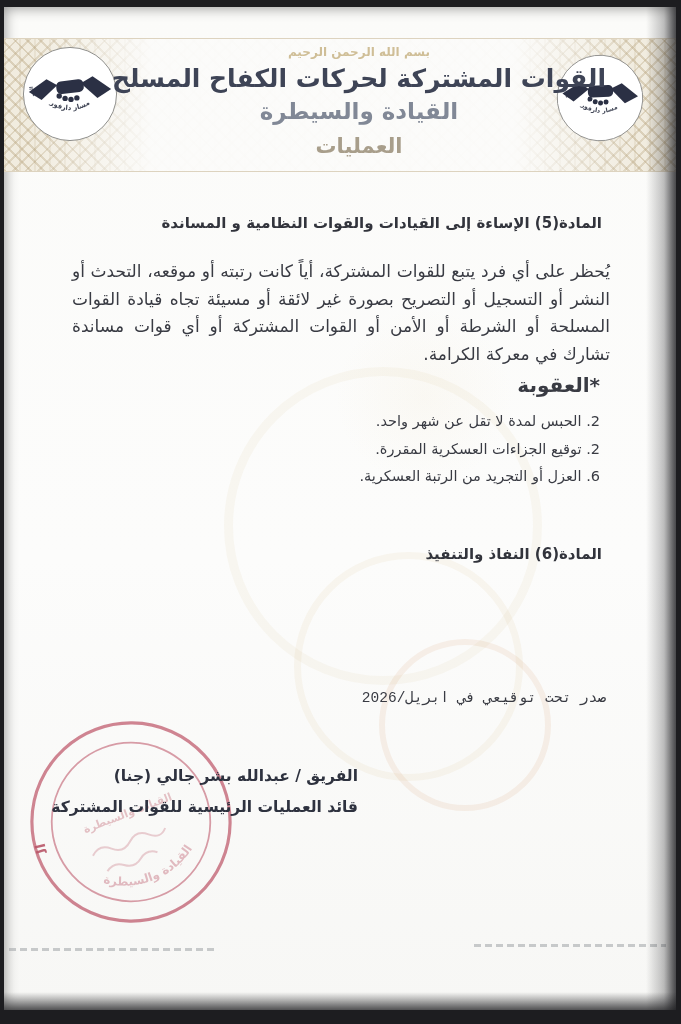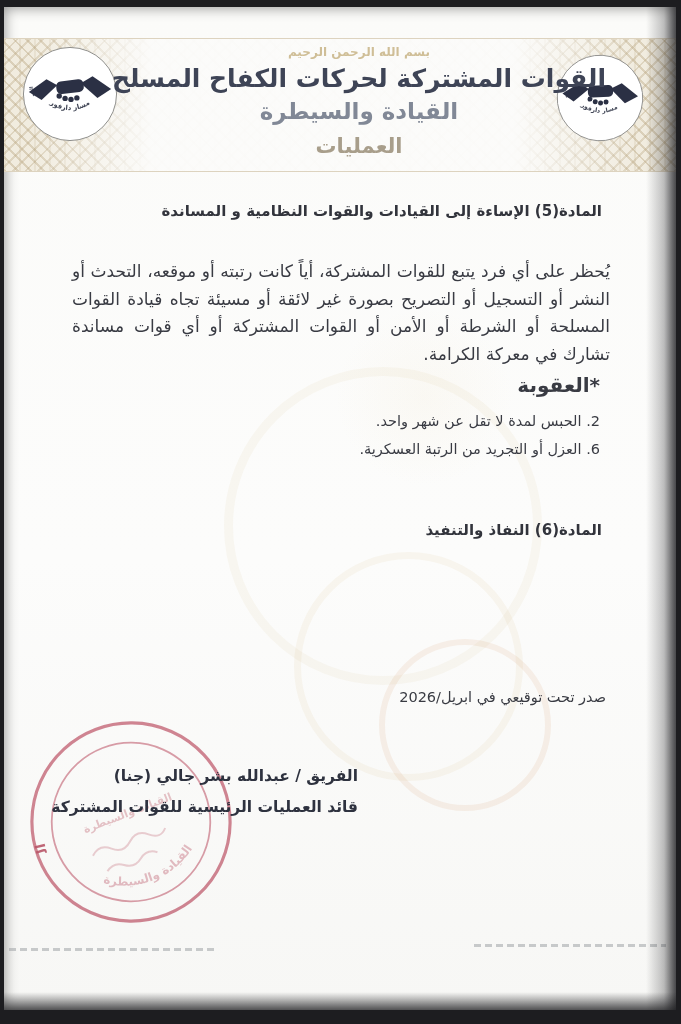--- a/index.html
+++ b/index.html
@@ -137,35 +137,36 @@
       <div class="org-title">القوات المشتركة لحركات الكفاح المسلح</div>
       <div class="org-sub">القيادة والسيطرة</div>
       <div class="org-section">العمليات</div>
     </div>
 
     <div class="ghost g1"></div>
     <div class="ghost g2"></div>
     <div class="ghost g3"></div>
     <div class="ghost g4"></div>
 
-    <div class="txt head" style="top:195px;right:74px;">المادة(5) الإساءة إلى القيادات والقوات النظامية و المساندة</div>
+    <div class="txt head" style="top:207px;right:74px;">المادة(5) الإساءة إلى القيادات والقوات النظامية و المساندة</div>
 
     <div class="txt para" style="top:251px;right:66px;">يُحظر على أي فرد يتبع للقوات المشتركة، أياً كانت رتبته أو موقعه، التحدث أو النشر أو التسجيل أو التصريح بصورة غير لائقة أو مسيئة تجاه قيادة القوات المسلحة أو الشرطة أو الأمن أو القوات المشتركة أو أي قوات مساندة تشارك في معركة الكرامة.</div>
 
     <div class="txt penlabel" style="top:366px;right:76px;">*العقوبة</div>
 
     <div class="txt list" style="top:401px;right:76px;">
       <div>2. الحبس لمدة لا تقل عن شهر واحد.</div>
+      <div>2. توقيع الجزاءات العسكرية المقررة.</div>
       <div>6. العزل أو التجريد من الرتبة العسكرية.</div>
     </div>
 
-    <div class="txt head" style="top:514px;right:74px;">المادة(6) النفاذ والتنفيذ</div>
+    <div class="txt head" style="top:538px;right:74px;">المادة(6) النفاذ والتنفيذ</div>
 
 
-    <div class="txt dateline" style="top:682px;right:70px;">صدر تحت توقيعي في ابريل/2026</div>
+    <div class="txt dateline" style="top:682px;right:70px;font-family:Liberation Mono, monospace;">صدر تحت توقيعي في ابريل/2026</div>
 
     <div class="txt sig" style="top:791px;right:318px;">قائد العمليات الرئيسية للقوات المشتركة</div>
     <div class="txt sig" style="top:760px;right:318px;">الفريق / عبدالله بشر جالي (جنا)</div>
 
     <div class="stamp">
       <svg viewBox="0 0 220 220" width="218" height="218">
         <defs>
           <path id="stArcTop" d="M 20,112 A 90,90 0 1 1 200,112" fill="none"></path>
           <path id="stArcBot" d="M 34,120 A 81,81 0 0 0 186,120" fill="none"></path>
         </defs>

